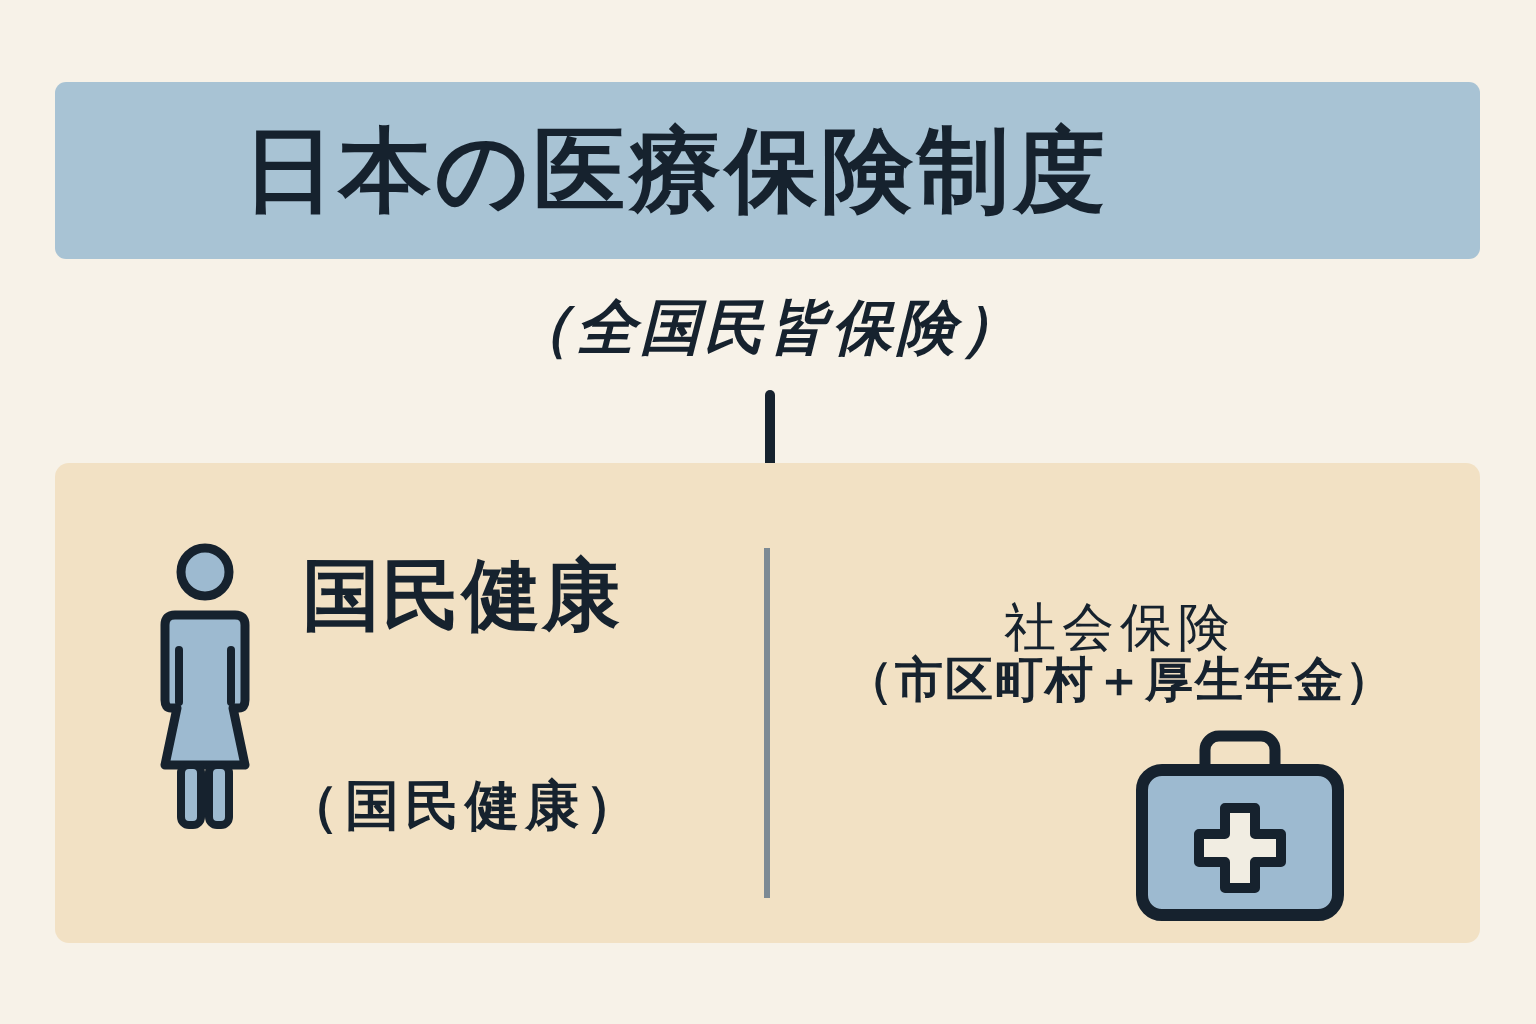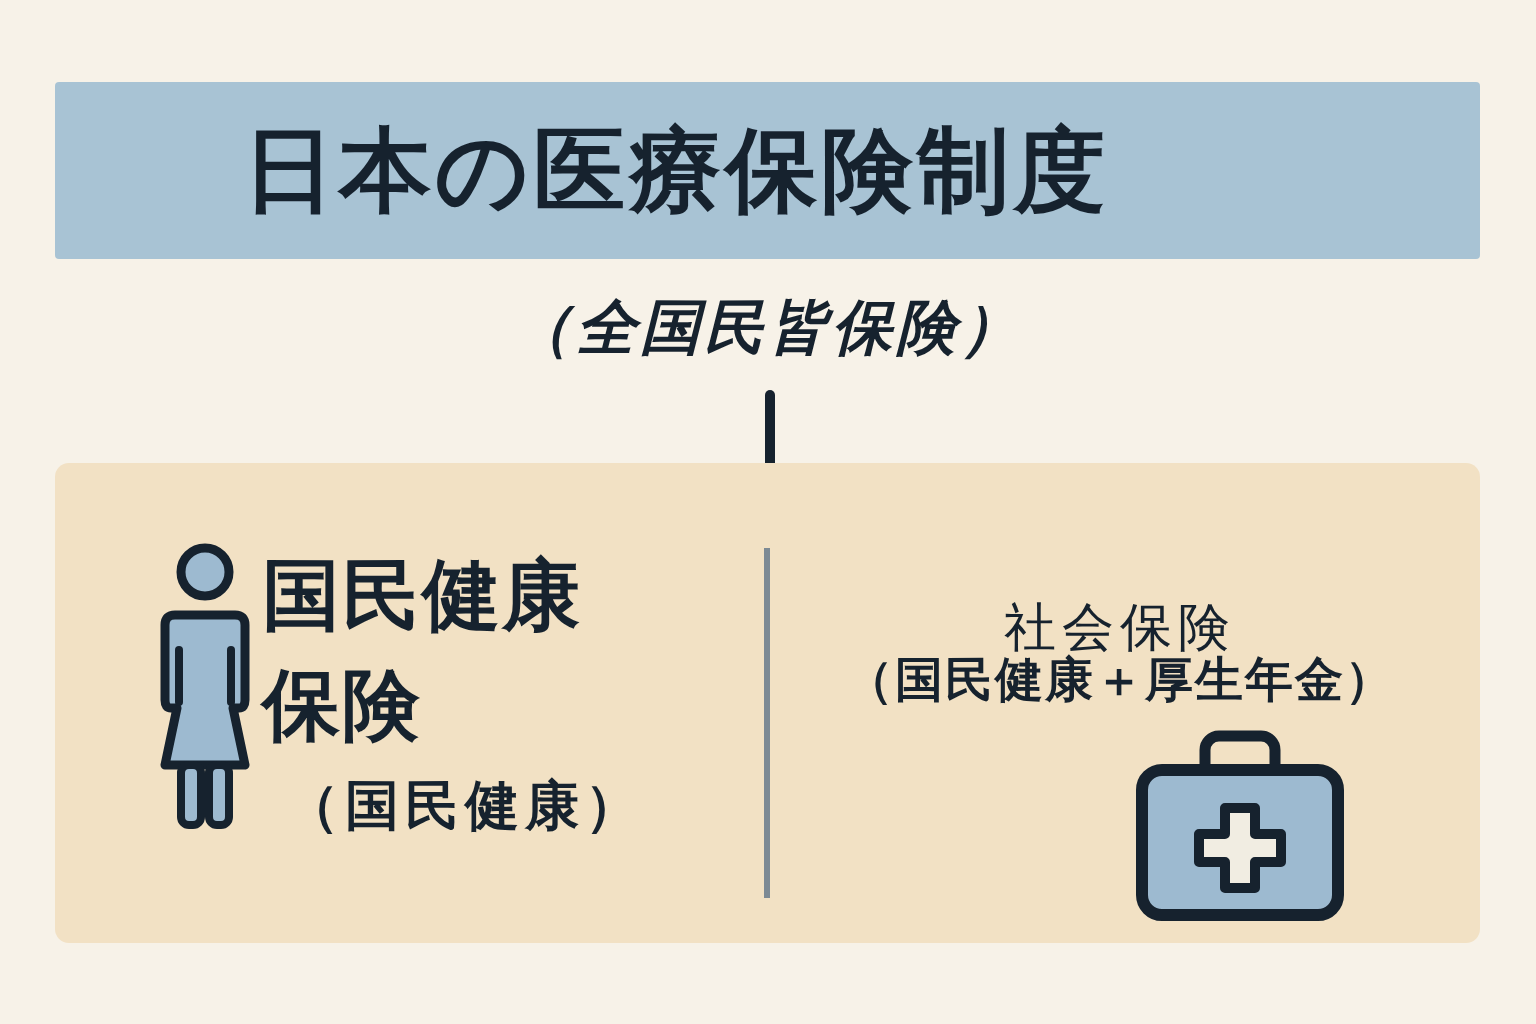--- a/index.html
+++ b/index.html
@@ -4,21 +4,21 @@
   <style>
     html, body { margin:0; padding:0; }
     body {
       width:1536px; height:1024px; position:relative; overflow:hidden;
       background:#f7f2e8;
       font-family:"DejaVu Sans", sans-serif;
       color:#16222e;
     }
     .title-box {
       position:absolute; left:55px; top:82px; width:1425px; height:177px;
-      background:#a8c3d4; border-radius:4px;
+      background:#a8c3d4; border-radius:11px;
     }
     .title-text {
       position:absolute; left:0; right:0; top:0; bottom:0;
       display:flex; align-items:center; padding-left:188px;
       font-size:92px; font-weight:bold; letter-spacing:4px; color:#16222e;
     }
     .subtitle {
       position:absolute; left:0; width:1536px; top:288px; text-align:center;
       font-size:60px; font-weight:bold; letter-spacing:4px;font-style:italic;
     }
@@ -26,21 +26,21 @@
     .panel {
       position:absolute; left:55px; top:463px; width:1425px; height:480px;
       background:#f2e1c4; border-radius:14px;
     }
     .divider {
       position:absolute; left:764px; top:548px; width:6px; height:350px;
       background:#7d8a94;
     }
     .person-icon { position:absolute; left:145px; top:540px; width:120px; height:290px; }
     .left-title {
-      position:absolute; left:262px; top:540px; width:400px; 
+      position:absolute; left:262px; top:540px; width:400px; text-align:center;
       font-size:78px; font-weight:bold; line-height:110px; letter-spacing:2px;
     }
     .left-sub {
       position:absolute; left:285px; top:770px; width:360px; text-align:center;
       font-size:54px; font-weight:bold; letter-spacing:6px;
     }
     .right-title {
       position:absolute; left:790px; top:572px; width:660px; text-align:center;
       font-size:52px; font-weight:normal; letter-spacing:6px; line-height:110px;
     }
@@ -72,24 +72,23 @@
   <circle cx="60" cy="32" r="24" fill="#9dbad0" stroke="#16222e" stroke-width="9"></circle>
   <path d="M20,85 Q20,75 30,75 L90,75 Q100,75 100,85 L100,160 Q100,168 94,168 L88,168 L100,225 L20,225 L32,168 L26,168 Q20,168 20,160 Z" fill="#9dbad0" stroke="#16222e" stroke-width="9" stroke-linejoin="round"></path>
   <line x1="34" y1="110" x2="34" y2="162" stroke="#16222e" stroke-width="8" stroke-linecap="round"></line>
   <line x1="86" y1="110" x2="86" y2="162" stroke="#16222e" stroke-width="8" stroke-linecap="round"></line>
   <rect x="36" y="225" width="20" height="60" rx="8" fill="#9dbad0" stroke="#16222e" stroke-width="8"></rect>
   <rect x="64" y="225" width="20" height="60" rx="8" fill="#9dbad0" stroke="#16222e" stroke-width="8"></rect>
 </svg>
 
 <div class="left-title">
   <div>国民健康</div>
-  <div>保険</div>
 </div>
 <div class="left-sub">（国民健康）</div>
 
 <div class="right-title">社会保険</div>
-<div class="right-sub">（国民健康＋厚生年金）</div>
+<div class="right-sub">（市区町村＋厚生年金）</div>
 
 <svg class="kit-icon" viewBox="0 0 220 195">
   <rect x="75" y="8" width="70" height="50" rx="14" fill="none" stroke="#16222e" stroke-width="11"></rect>
   <rect x="12" y="42" width="196" height="145" rx="20" fill="#9dbad0" stroke="#16222e" stroke-width="12"></rect>
   <path d="M95,80 L125,80 L125,106 L151,106 L151,134 L125,134 L125,160 L95,160 L95,134 L69,134 L69,106 L95,106 Z" fill="#f1ede2" stroke="#16222e" stroke-width="10" stroke-linejoin="round"></path>
 </svg>
 
 </body></html>

